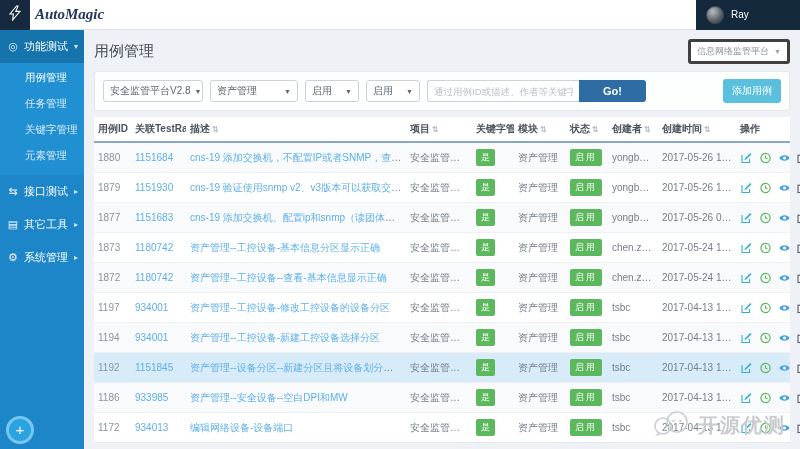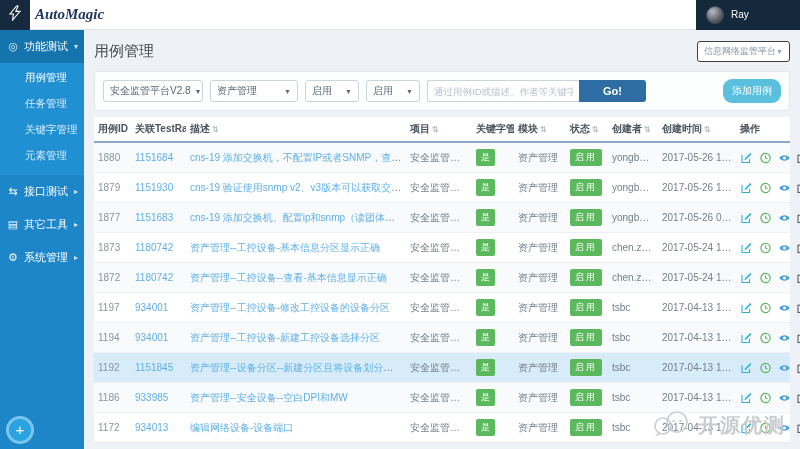--- a/index.html
+++ b/index.html
@@ -26,39 +26,39 @@
   .side-item.active { background:#1674ad; }
   .side-item .s-icon { font-size:11px; width:12px; text-align:center; color:#eaf4fb; }
   .side-item .caret { margin-left:auto; font-size:8px; color:#cfe6f5; }
   .submenu { padding:2px 0 6px 0; background:#2190d2; }
   .submenu-item { padding:6px 4px 6px 25px; font-size:10.5px; color:#d9ecf8; cursor:pointer; white-space:nowrap; }
   .submenu-item.active { color:#ffffff; }
   
   .content { position:absolute; top:30px; left:84px; right:0; bottom:0; padding:8px 10px; }
   .page-head { display:flex; align-items:center; justify-content:space-between; height:26px; }
   .page-title { font-size:15px; color:#454c52; font-weight:normal; }
-  .env-select { display:flex; align-items:center; border:1px solid #404040; background:#fff;
+  .env-select { display:flex; align-items:center; gap:5px; border:3px solid #404040; background:#fff;
     border-radius:3px; font-size:9px; color:#8a94a0; padding:3px 6px; cursor:pointer; }
   .env-select .caret { font-size:7px; color:#99a2ac; }
   
   .filter-panel { margin-top:7px; background:#fdfefe; border:1px solid #e2e7eb; border-radius:3px;
     padding:7px 8px; display:flex; align-items:center; gap:7px; }
   .select { display:flex; align-items:center; justify-content:space-between; gap:4px;
     border:1px solid #ccd3d9; border-radius:3px; background:#fff; color:#5a6572;
     font-size:10px; height:22px; padding:0 6px; cursor:pointer; white-space:nowrap; }
   .select .caret { font-size:7px; color:#666; }
   .sel-project { width:100px; } .sel-module { width:88px; } .sel-status { width:54px; }
   .search-group { display:flex; }
   .search-input { width:152px; height:22px; border:1px solid #ccd3d9; border-right:none;
     border-radius:3px 0 0 3px; font-size:9.5px; padding:0 6px; color:#556; outline:none;
     font-family:"Liberation Sans", sans-serif; }
   .search-input::placeholder { color:#b9c1c9; }
   .go-btn { height:22px; background:#2e6da4; color:#fff; border:none; border-radius:0 3px 3px 0;
     font-size:11px; font-weight:bold; padding:0 24px; cursor:pointer; }
-  .add-btn { margin-left:auto; background:#5bc0de; color:#fff; border:none; border-radius:9px;
+  .add-btn { margin-left:auto; background:#5bc0de; color:#fff; border:none; border-radius:3px;
     font-size:10px; padding:5px 9px; cursor:pointer; }
   
   .table-wrap { margin-top:6px; background:#fff; border-bottom:1px solid #e6eaee; }
   table { width:100%; border-collapse:collapse; font-size:10px; color:#75808a; table-layout:fixed; }
   thead th { text-align:left; padding:5px 4px; color:#4a545e; font-weight:bold;
     border-bottom:2px solid #8aa8c5; white-space:nowrap; overflow:hidden; cursor:pointer; }
   thead .sort { color:#b9c2cb; font-size:8px; margin-left:2px; }
   thead th:first-child .sort { color:#8a949e; }
   tbody td { padding:6px 4px; border-top:1px solid #eef1f4; white-space:nowrap;
     overflow:hidden; text-overflow:ellipsis; }

